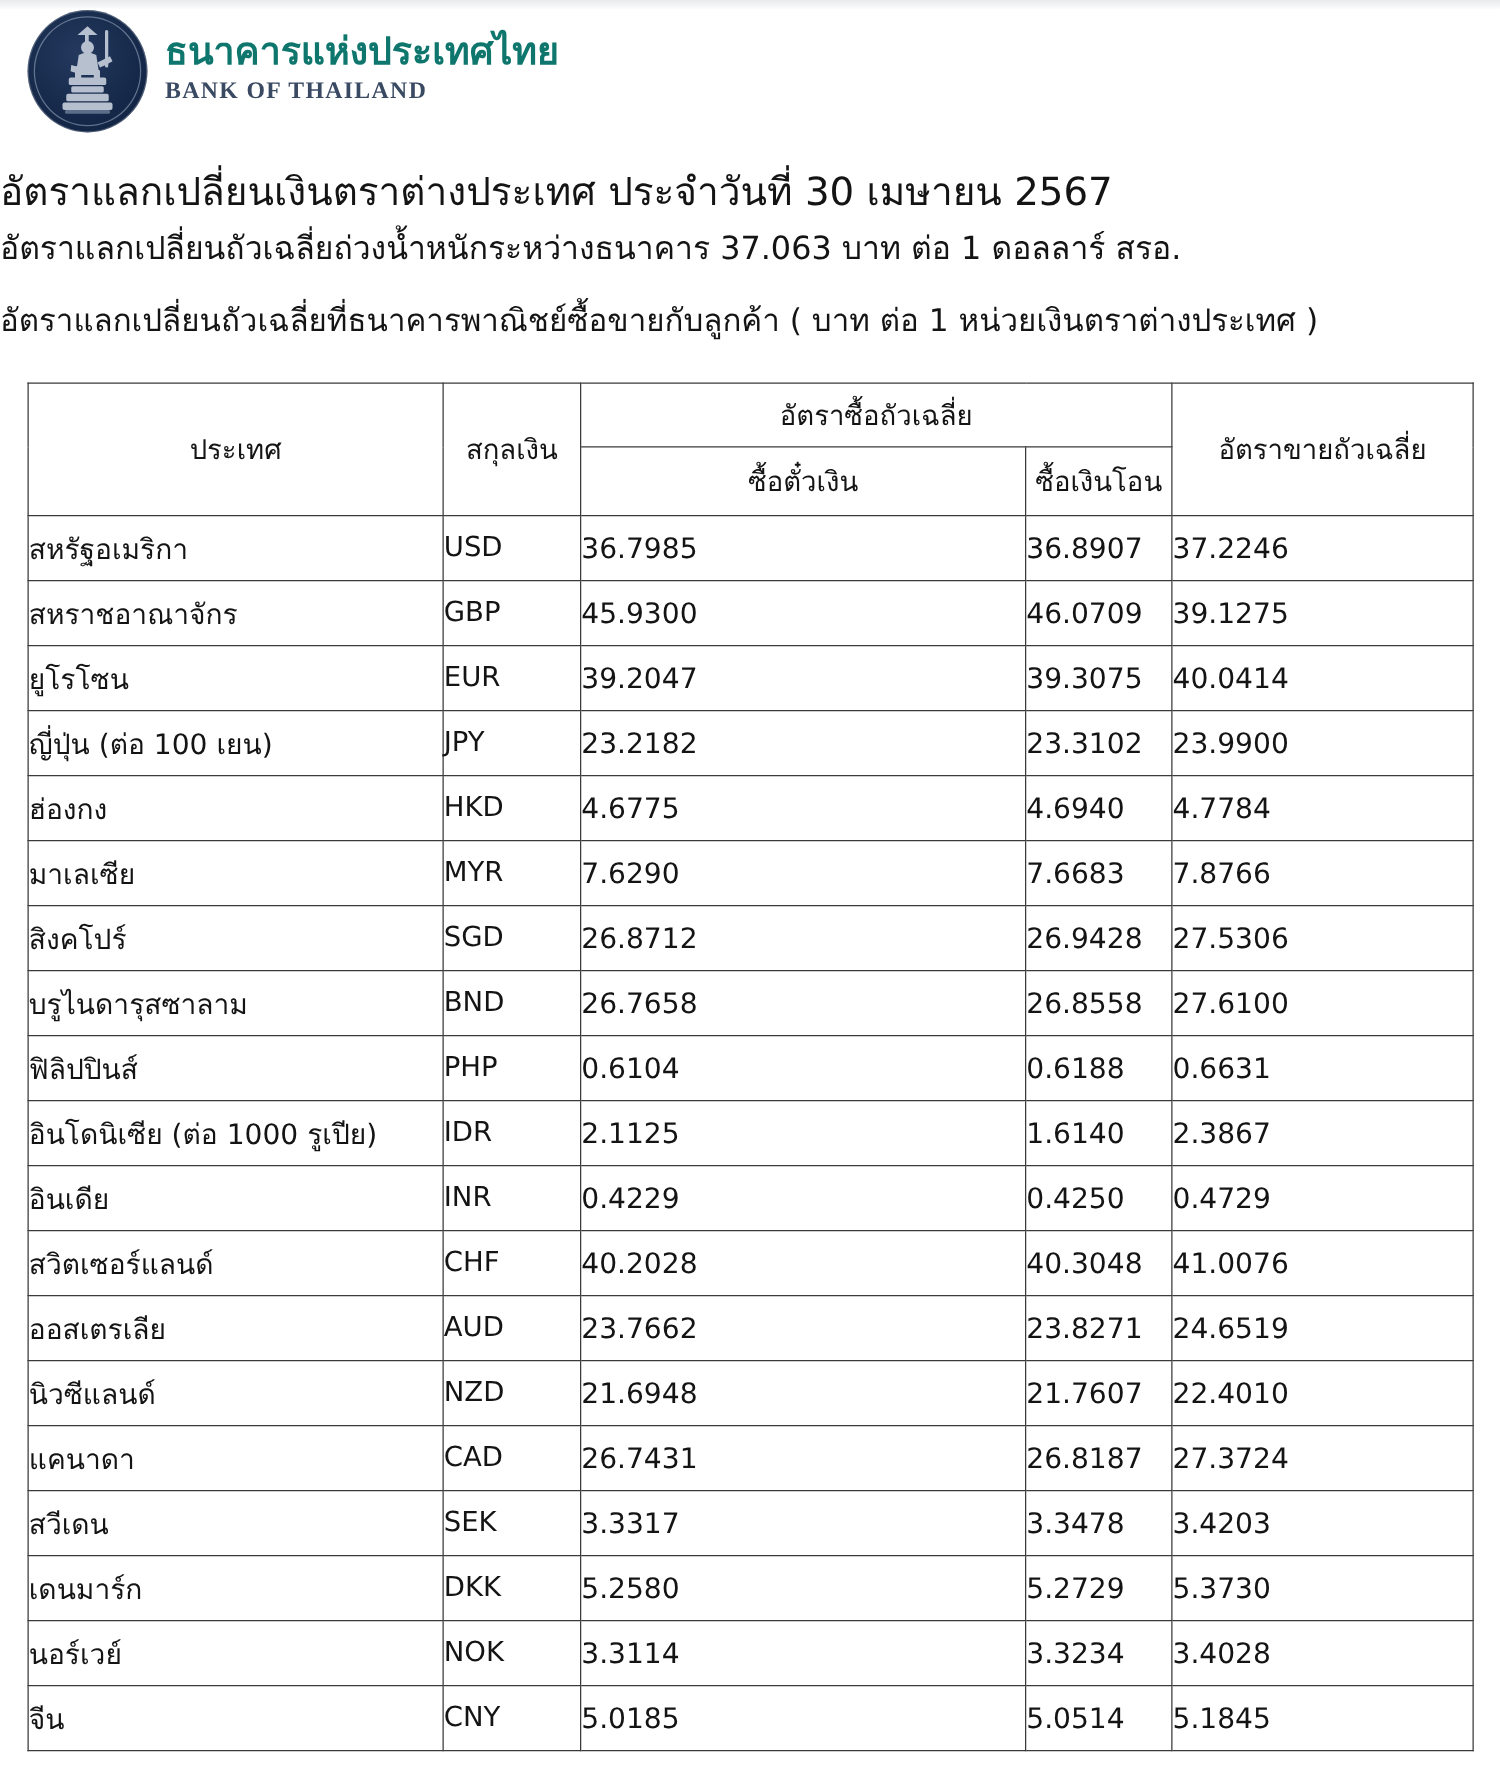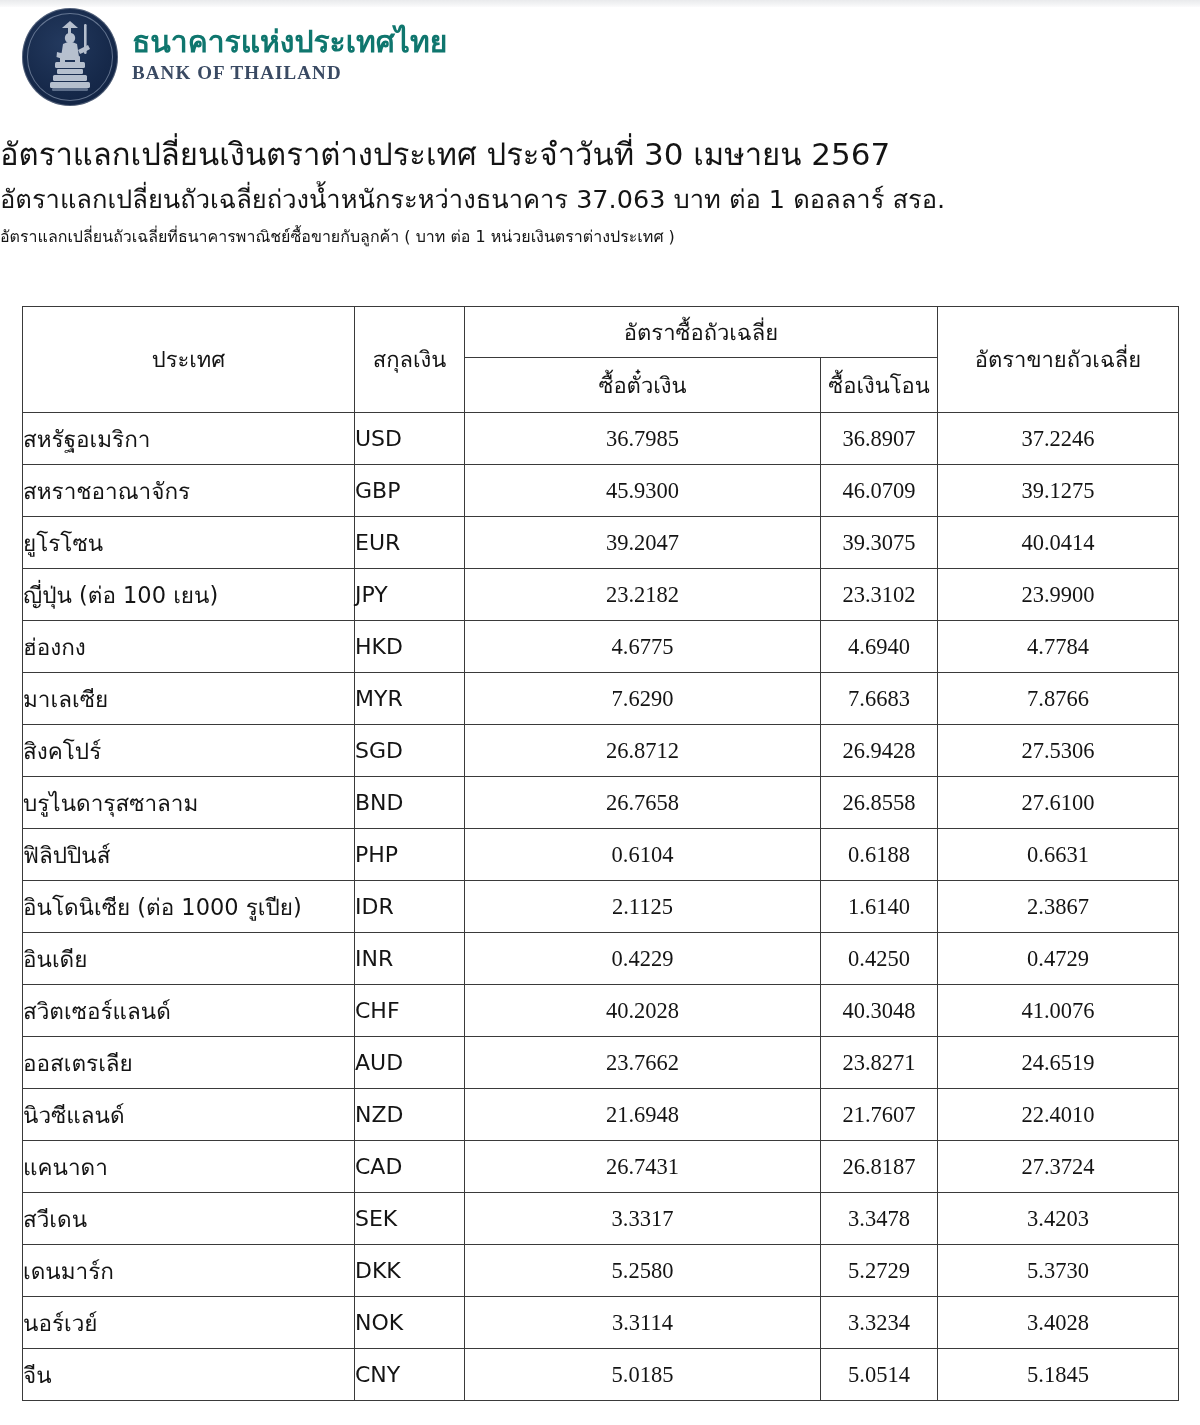--- a/index.html
+++ b/index.html
@@ -83,24 +83,24 @@
     font-weight: 400;
     line-height: 1.3;
   }
   .title-2 {
     font-size: 25.5px;
     font-weight: 400;
     line-height: 1.3;
     margin-top: 9px;
   }
   .title-3 {
-    font-size: 16px;
+    font-size: 25px;
     font-weight: 400;
     line-height: 1.3;
-    margin-top: 11px;
+    margin-top: 25px;
   }
 
   
   .table-wrap {
     position: absolute;
     top: 306px;
     left: 22px;
     width: 1156px;
   }
   table.rates {
@@ -131,25 +131,24 @@
     color: #141414;
     white-space: nowrap;
     overflow: hidden;
   }
   td.c-code {
     text-align: left;
     font-size: 22px;
     color: #141414;
   }
   td.c-num {
-    text-align: center;
+    text-align: left;
     padding-right: 20px;
     font-size: 22.5px;
     color: #141414;
-    font-family: Liberation Serif, serif;
   }
   col.w-country { width: 332px; }
   col.w-code    { width: 110px; }
   col.w-n1      { width: 356px; }
   col.w-n2      { width: 117px; }
   col.w-n3      { width: 241px; }
 
   .footer-note {
     position: absolute;
     top: 1442px;

